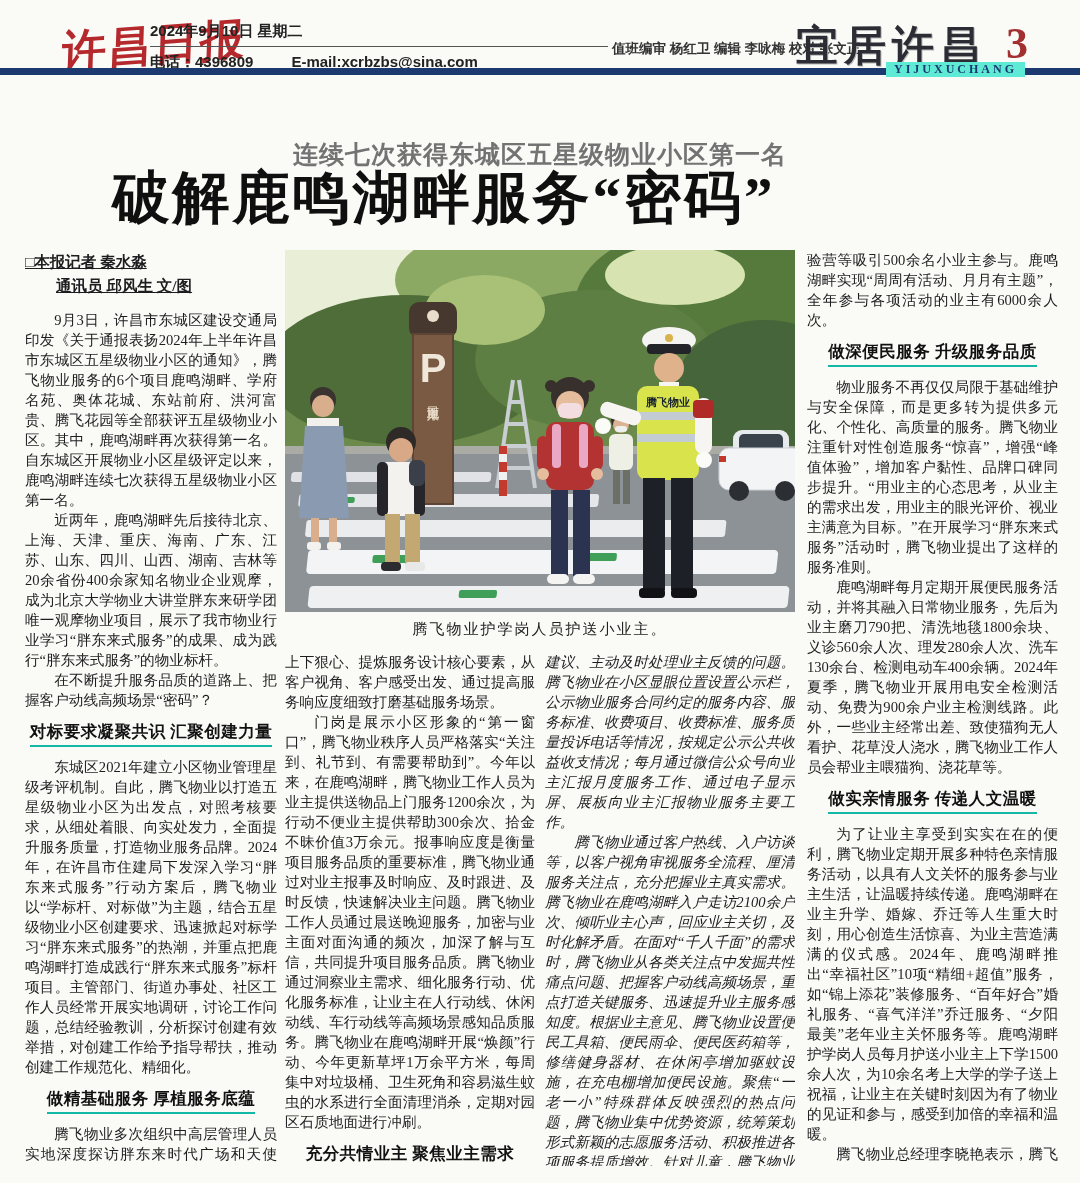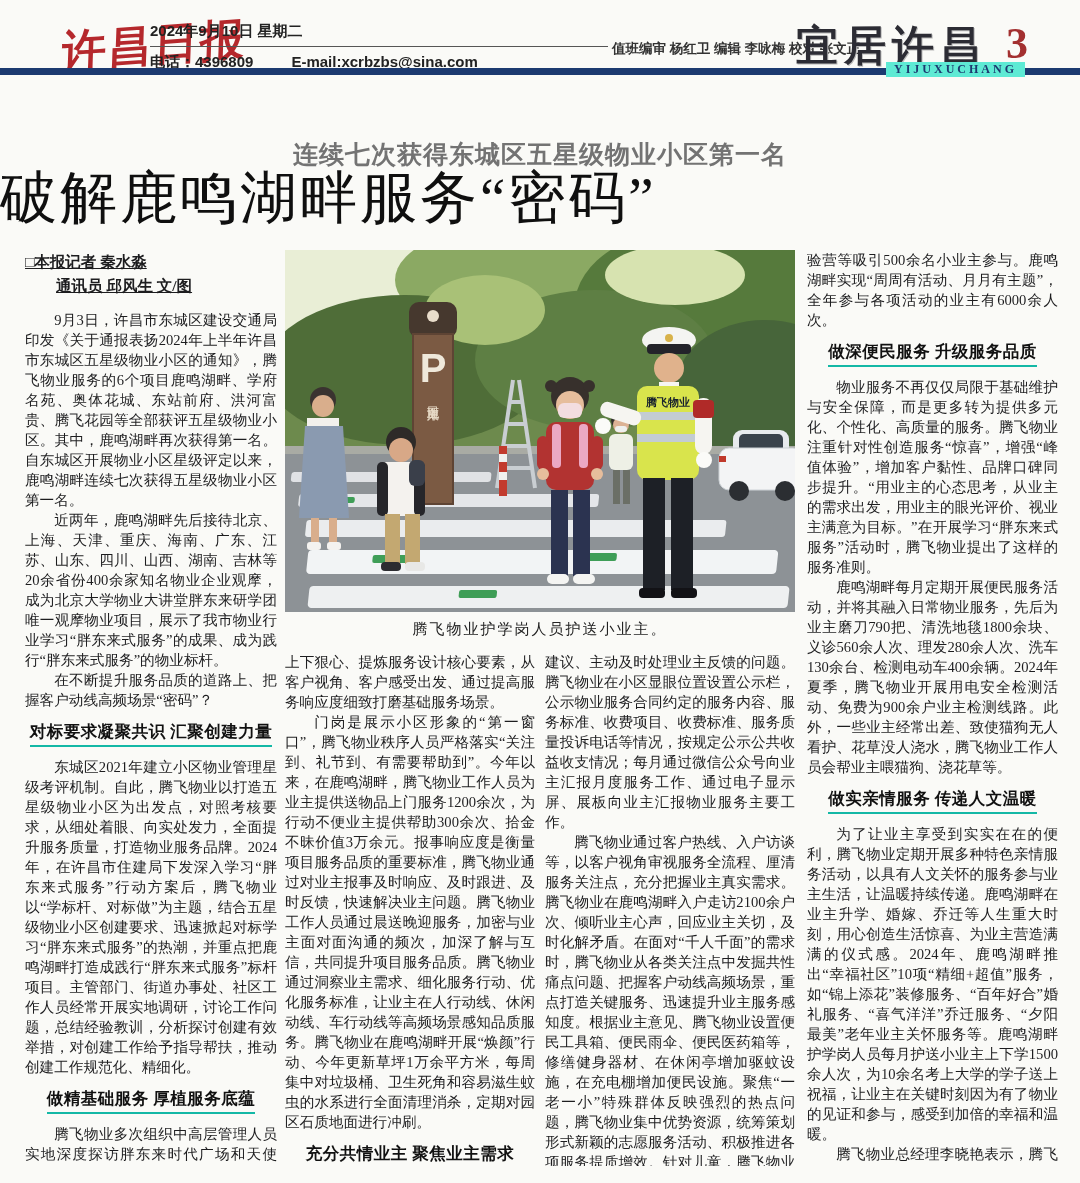--- a/index.html
+++ b/index.html
@@ -19,28 +19,28 @@
   .section-title{font-size:42px;font-weight:bold;color:#2c2c34;letter-spacing:6px;
         text-shadow:1px 1px 0 #bbb;}
   .page-number{font-size:44px;font-weight:bold;color:#a33030;margin-left:18px;vertical-align:2px;}
   .navy-bar{position:absolute;left:0;top:68px;width:1080px;height:7px;background:#1c3a70;}
   .section-pinyin{position:absolute;left:862px;top:62px;background:#5eead4;color:#1c3a70;
         font-size:12px;font-weight:bold;letter-spacing:3px;padding:0 8px;
         font-family:"Liberation Serif",serif;margin-left:24px;}
   
   .kicker{position:absolute;left:0;top:138px;width:1080px;text-align:center;font-size:25px;
         font-weight:bold;color:#737373;letter-spacing:1px;}
-  .main-title{position:absolute;left:0;top:160px;width:888px;margin:0;text-align:left;
-        font-size:57px;font-weight:normal;color:#0f0f0f;letter-spacing:3px;}
+  .main-title{position:absolute;left:0;top:160px;width:888px;margin:0;text-align:center;
+        font-size:57px;font-weight:bold;color:#0f0f0f;letter-spacing:3px;}
   
   .col{position:absolute;top:250px;height:916px;overflow:hidden;font-size:14.6px;line-height:20px;
         text-align:justify;}
   .col1{left:25px;width:252px;}
   .col2{left:285px;width:250px;top:652px;height:514px;}
-  .col3{left:545px;width:250px;top:652px;height:514px;}
+  .col3{left:545px;width:250px;top:652px;height:514px;font-style:italic;}
   .col4{left:807px;width:251px;}
   .para{margin:0;text-indent:2em;}
   .para.cont{text-indent:0;}
   .byline{font-weight:bold;font-size:15.5px;line-height:24px;margin-bottom:12px;text-decoration:underline;}
   .byline .b2{padding-left:2em;}
   .subhead{margin:12px 0 10px 0;text-align:center;font-size:16.5px;font-weight:bold;color:#111;}
   .subhead-text{display:inline-block;border-bottom:2px solid #14b8a6;padding-bottom:3px;letter-spacing:0.5px;}
   
   .photo-fig{position:absolute;left:285px;top:250px;width:510px;margin:0;}
   .photo-svg{display:block;width:510px;height:362px;background:#9aa786;}

